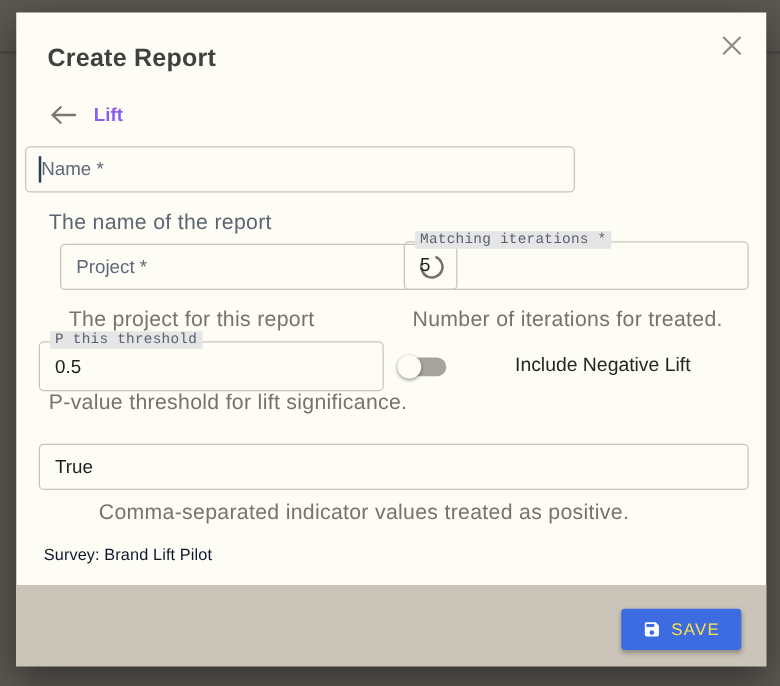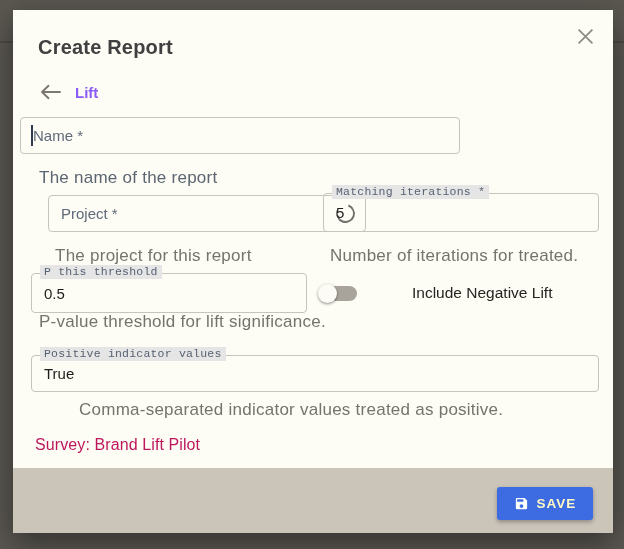--- a/index.html
+++ b/index.html
@@ -73,34 +73,34 @@
     position: absolute; left: 0; top: 0.5px; width: 19px; height: 19px;
     background: #FCFBF6; border-radius: 50%;
     box-shadow: 0 1px 3px rgba(0,0,0,0.45);
   }
   .switch-label {
     position: absolute; left: 355px; top: 274px;
     font-size: 15.5px; color: #252522; margin-left: 44px;
   }
   .survey-note {
     position: absolute; left: 22px; top: 426px;
-    font-size: 16px; color: #be185d; letter-spacing: 0.1px;
+    font-size: 13px; color: #0f172a; letter-spacing: 0.1px;
   }
   .modal-footer {
     position: absolute; left: 0; top: 458px; width: 600px; height: 65px;
     background: #CBC4B9;
   }
   .save-btn {
     position: absolute; right: 20px; top: 19px; width: 96px; height: 33px;
     background: #3D6BE2; border: none; border-radius: 3px; cursor: pointer;
     display: flex; align-items: center; justify-content: center; gap: 8px;
     box-shadow: 0 2px 4px rgba(0,0,0,0.3);
   }
   .save-btn span {
-    color: #fef9c3; font-size: 13.5px; font-weight: 700; letter-spacing: 1px;
+    color: #fde047; font-size: 13.5px; font-weight: 400; letter-spacing: 1px;
     font-family: "Liberation Sans", sans-serif;
   }
 </style>
 </head>
 <body>
 
 <div class="bg-line"></div>
 
 <div class="modal">
 
@@ -143,21 +143,20 @@
   </div>
   <div class="helper" style="left:26px; top:302px;">P-value threshold for lift significance.</div>
 
   <div class="switch">
     <div class="track"></div>
     <div class="thumb"></div>
   </div>
   <div class="switch-label">Include Negative Lift</div>
 
   <div class="field" style="left:18px; top:345px; width:568px; height:37px;">
-    <span class="float-label">Positive indicator values</span>
     <input type="text" value="True" style="">
   </div>
   <div class="helper" style="left:26px; top:390px;margin-left:40px;">Comma-separated indicator values treated as positive.</div>
 
   <div class="survey-note">Survey: Brand Lift Pilot</div>
 
   <div class="modal-footer">
     <button class="save-btn">
       <svg width="15" height="15" viewBox="0 0 24 24">
         <path fill="#ffffff" d="M17 3H5c-1.11 0-2 .9-2 2v14c0 1.1.89 2 2 2h14c1.1 0 2-.9 2-2V7l-4-4zm-5 16c-1.66 0-3-1.34-3-3s1.34-3 3-3 3 1.34 3 3-1.34 3-3 3zm3-10H5V5h10v4z"></path>

